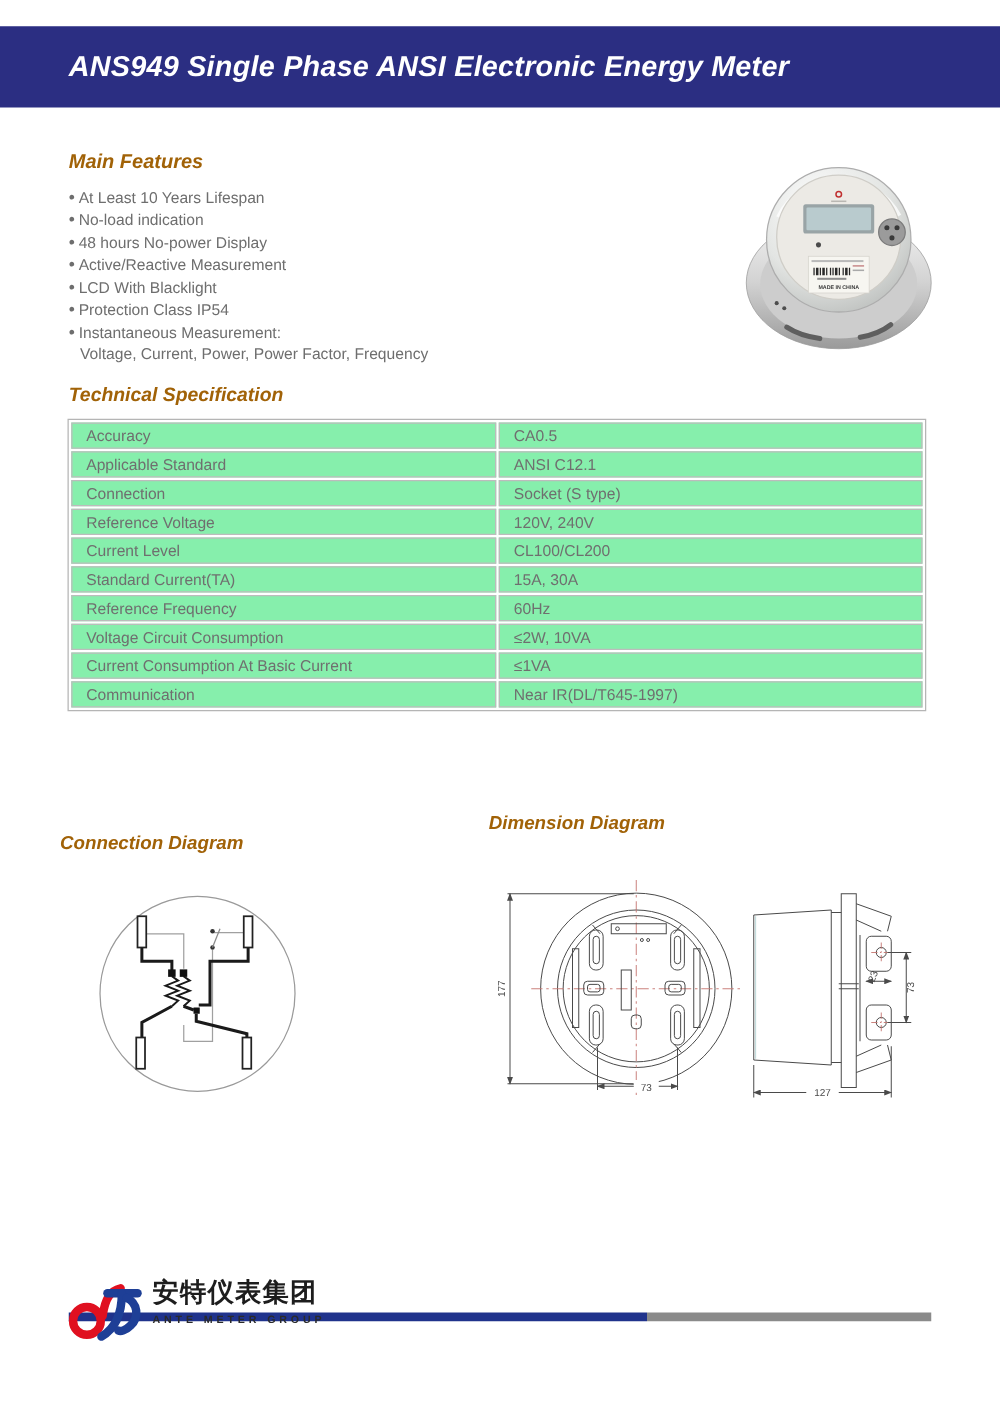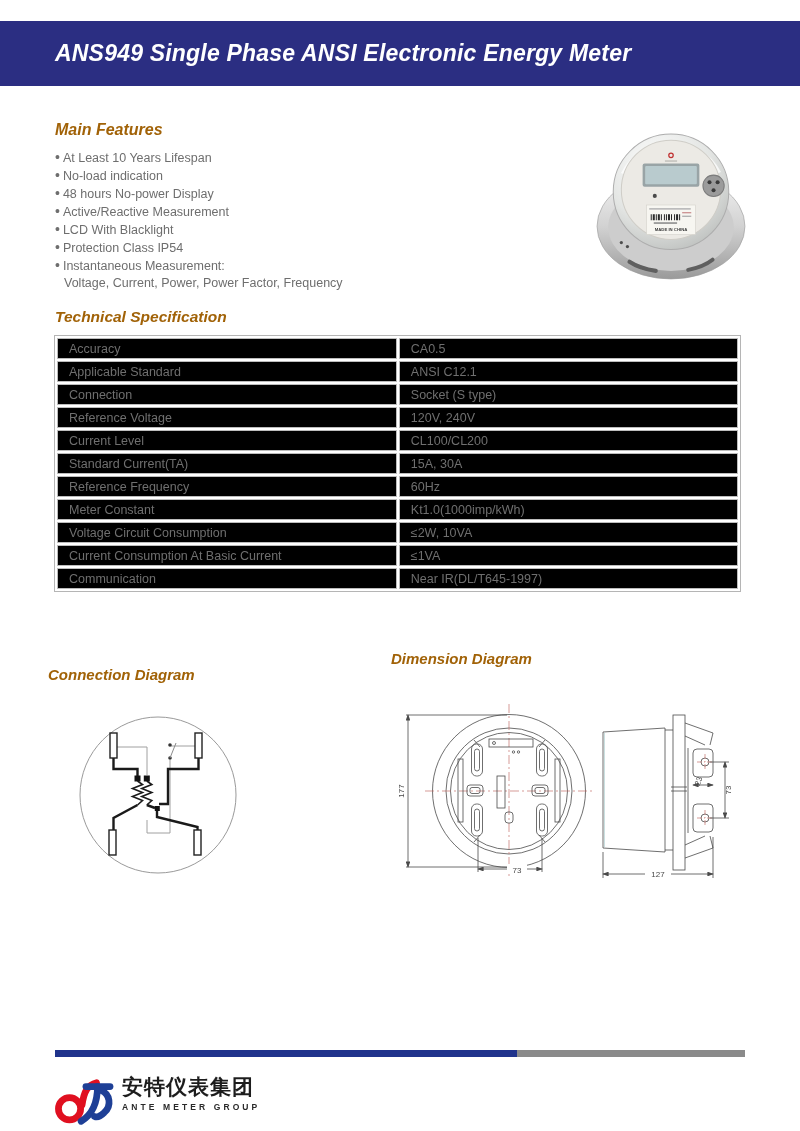--- a/index.html
+++ b/index.html
@@ -18,27 +18,27 @@
   #dd-head{left:391px;top:650px;font-size:15px;}
   
   .features{position:absolute;left:55px;top:149px;width:430px;list-style:none;margin:0;padding:0;}
   .features li{font-size:12.5px;color:#6e6e6e;line-height:17px;}
   .features li.bullet::before{content:"\2022";font-size:14px;margin-right:3px;position:relative;top:0;}
   .features li.cont{padding-left:9px;}
   
   .spec{position:absolute;left:54px;top:335px;width:687px;border-collapse:separate;
         border-spacing:2px;border:1px solid #b5b5b5;}
   .spec td{border:1px solid #bcbcbc;height:17px;padding:1px 8px 1px 11px;
-           font-size:12.5px;color:#6f6f6f;background:#000000;vertical-align:middle;}
+           font-size:12.5px;color:#6f6f6f;background:#86efac;vertical-align:middle;}
   
   .abs{position:absolute;}
   
   .footer-bar{position:absolute;left:55px;top:1050px;width:690px;height:7px;
               background:linear-gradient(to right,#20338c 0,#20338c 67%,#8a8a8a 67%,#8a8a8a 100%);}
-  .logo{position:absolute;left:52px;top:1074px;display:flex;align-items:flex-start;}
+  .logo{position:absolute;left:52px;top:1022px;display:flex;align-items:flex-start;}
   .logo-text{margin-left:6px;display:flex;flex-direction:column;}
   .logo-cn{font-size:21px;font-weight:bold;color:#1d1d1d;letter-spacing:1px;line-height:26px;}
   .logo-en{font-size:8.5px;font-weight:bold;color:#2a2a2a;letter-spacing:3.1px;margin-top:2px;}
   svg text{font-family:"Liberation Sans",sans-serif;}
   .dimtxt{font-size:8px;fill:#4a4a4a;}
 </style>
 </head>
 <body>
 
 <div class="page">
@@ -138,24 +138,20 @@
         </tr>
       <tr>
         <td>Standard Current(TA)</td>
         <td>15A, 30A</td>
         </tr>
       <tr>
         <td>Reference Frequency</td>
         <td>60Hz</td>
         </tr>
       <tr>
-        <td>Meter Constant</td>
-        <td>Kt1.0(1000imp/kWh)</td>
-        </tr>
-      <tr>
         <td>Voltage Circuit Consumption</td>
         <td>≤2W, 10VA</td>
         </tr>
       <tr>
         <td>Current Consumption At Basic Current</td>
         <td>≤1VA</td>
         </tr>
       <tr>
         <td>Communication</td>
         <td>Near IR(DL/T645-1997)</td>

